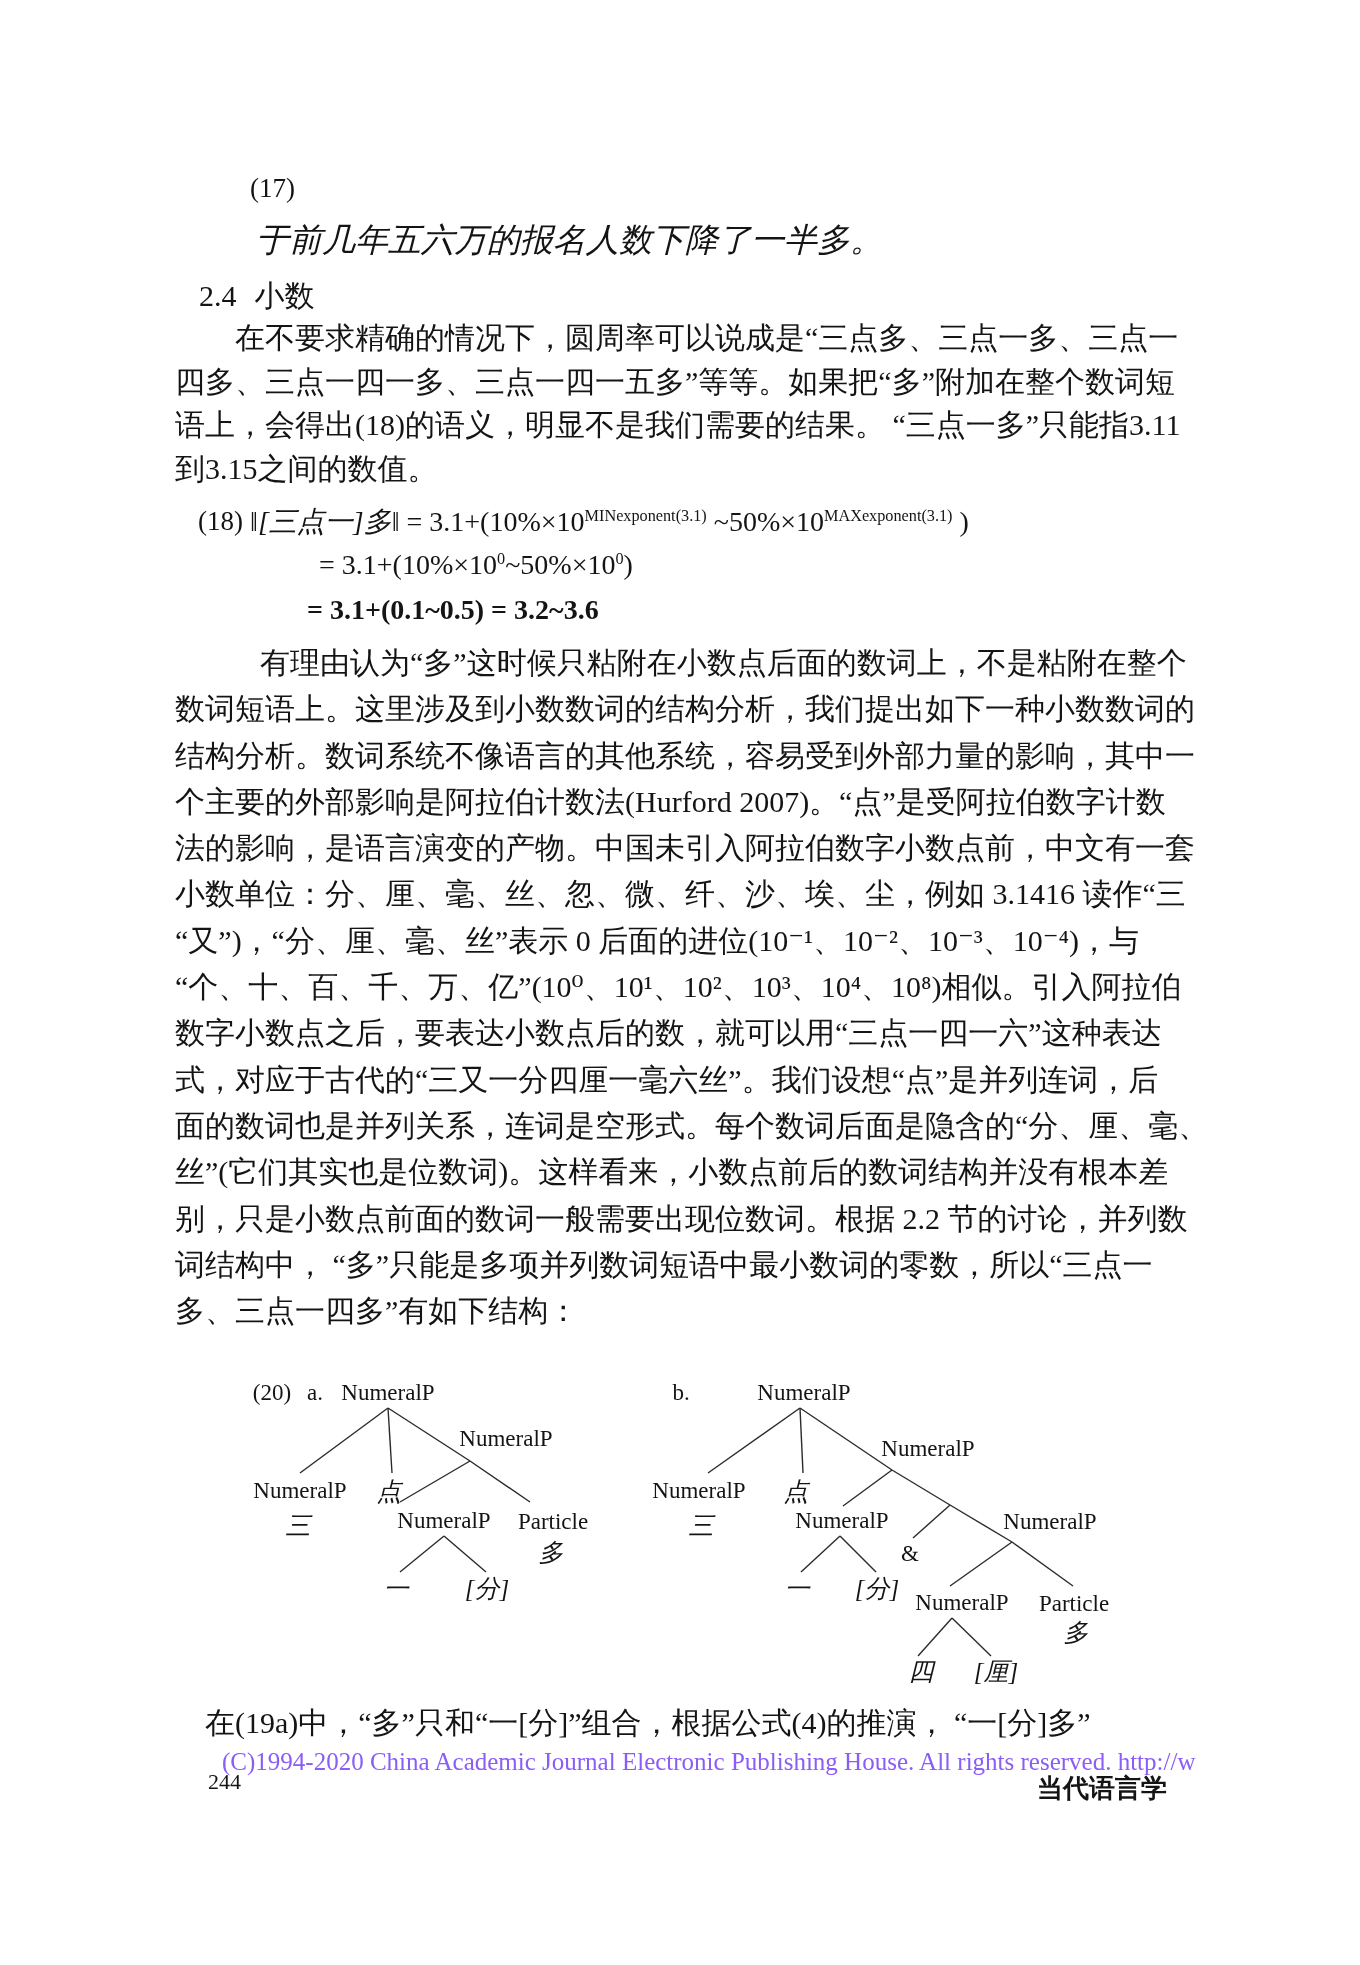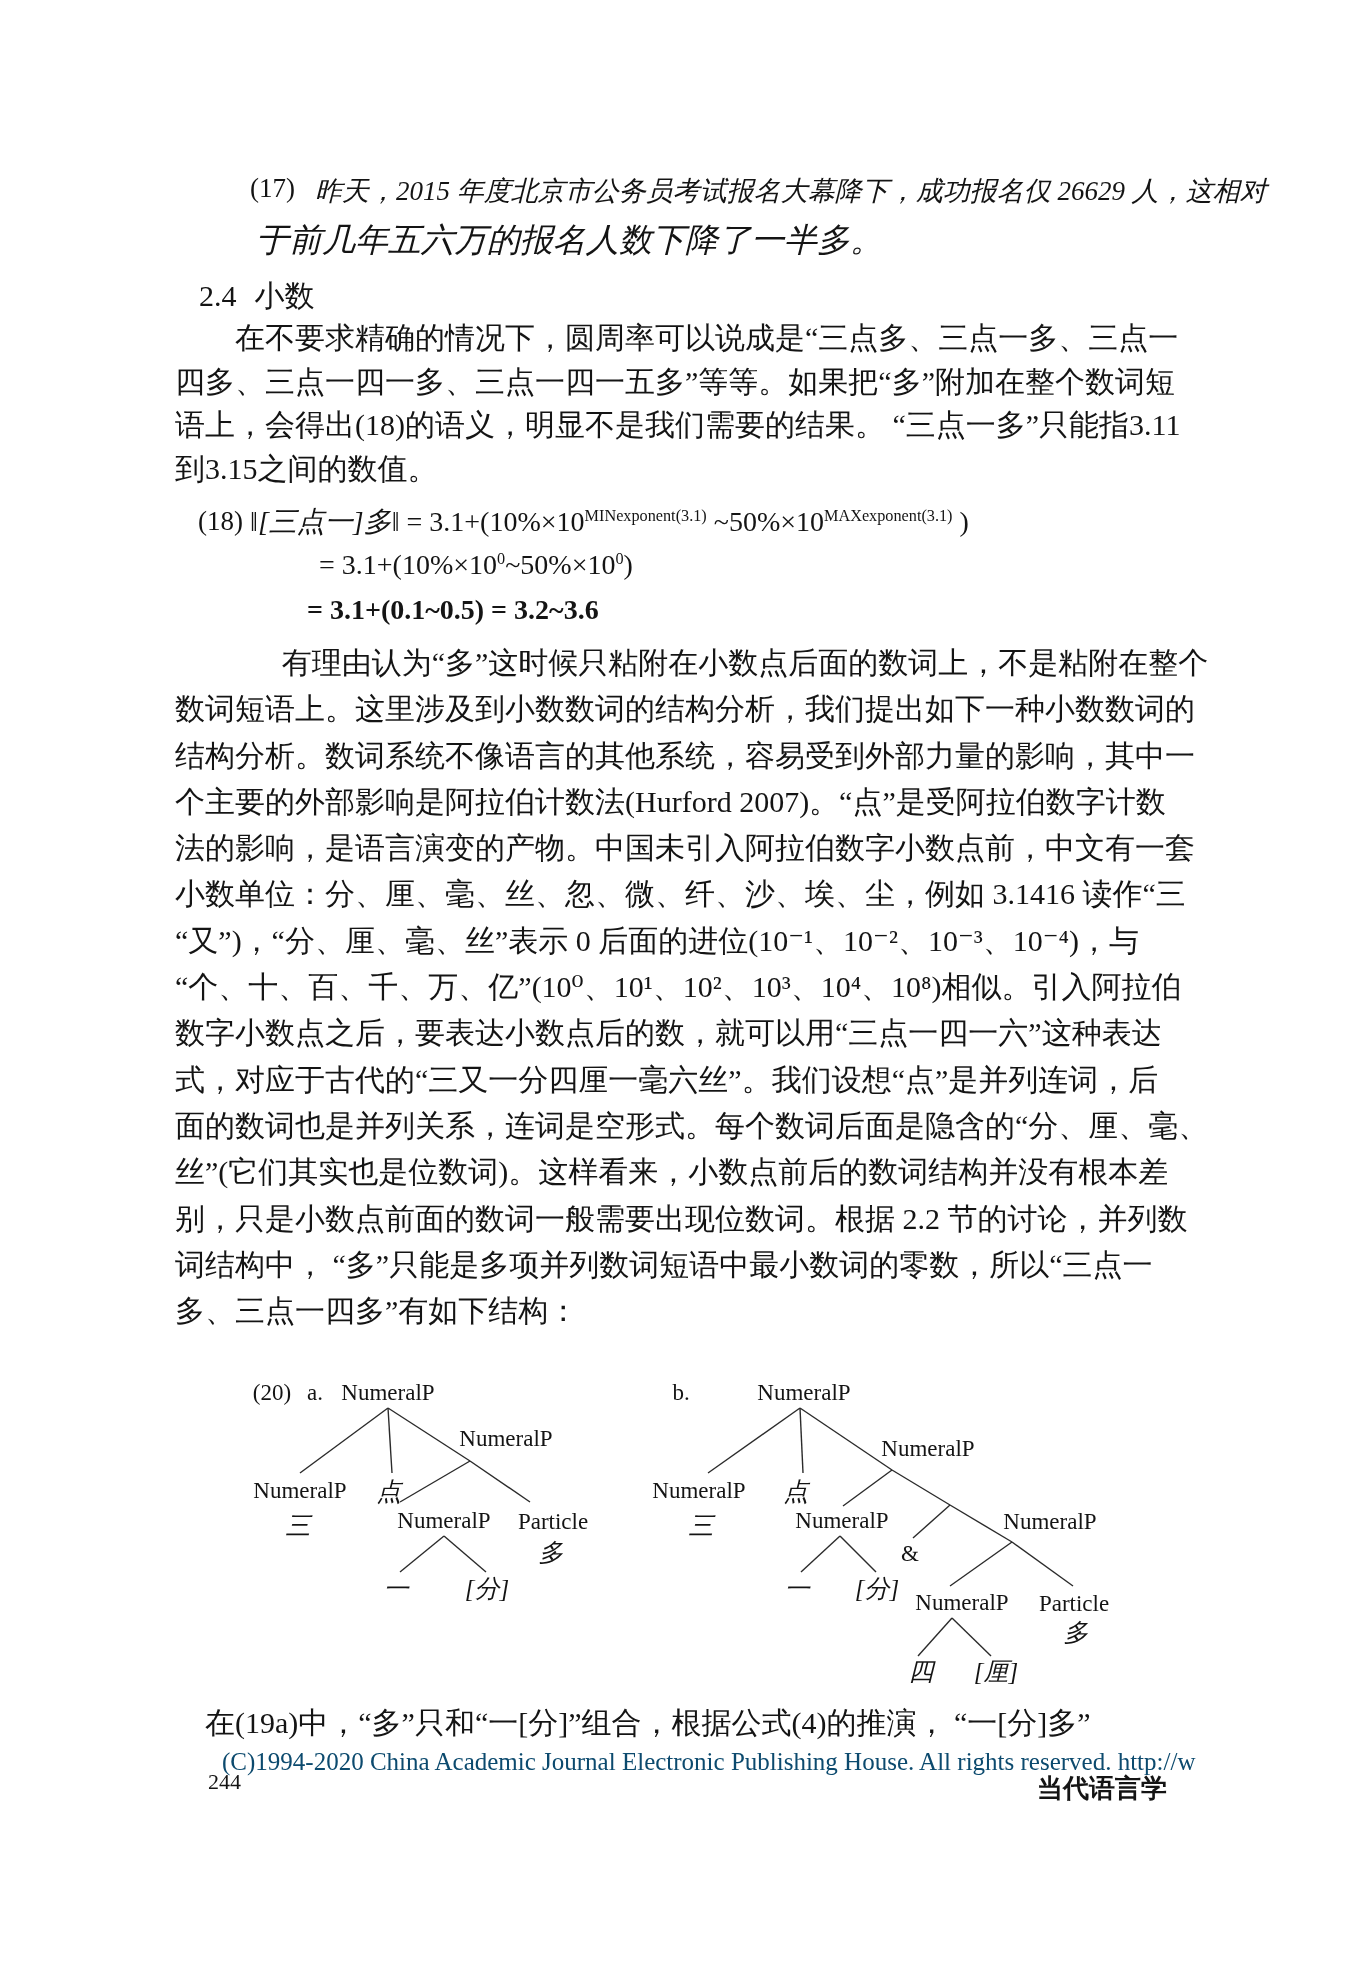--- a/index.html
+++ b/index.html
@@ -23,42 +23,41 @@
   
   .f-label{position:absolute;left:198px;top:506px;font-size:27px;}
   .fline{position:absolute;font-size:28px;white-space:nowrap;}
   .f1{left:250px;top:503px;}
   .f2{left:319px;top:549px;}
   .f3{left:307px;top:594px;font-weight:bold;}
   .sup{font-size:0.58em;vertical-align:super;}
   
   .p2{position:absolute;left:175px;top:640px;font-size:30px;}
   .p2 .pline{line-height:46.3px;white-space:nowrap;}
-  .p2 .indent{text-indent:85px;text-align:right;}
+  .p2 .indent{text-indent:85px;}
   
   .tree-layer{position:absolute;left:0;top:0;width:1360px;height:1965px;pointer-events:none;}
   .tree-layer svg{position:absolute;left:0;top:0;}
   .tnode{position:absolute;transform:translate(-50%,-50%);white-space:nowrap;}
   .tnode.latin{font-size:23px;}
   .tnode.cjk{font-size:25px;font-style:italic;}
   
   .closing{position:absolute;left:205px;top:1703px;font-size:30px;white-space:nowrap;}
   
-  .watermark{position:absolute;left:222px;top:1748px;font-size:25px;color:#0c4a6e;white-space:nowrap;}
+  .watermark{position:absolute;left:222px;top:1748px;font-size:25px;color:#8b5cf6;white-space:nowrap;}
   .pageno{position:absolute;left:208px;top:1769px;font-size:22px;}
   .journal{position:absolute;left:1037px;top:1771px;font-size:26px;font-weight:bold;
            font-family:"Liberation Sans","DejaVu Sans",sans-serif;}
 </style>
 </head>
 <body>
 
 <div class="page">
 
   <span class="ex-label">(17)</span>
-  <div class="ex-line1 kai">昨天，2015 年度北京市公务员考试报名大幕降下，成功报名仅 26629 人，这相对</div>
   <div class="ex-line2 kai">于前几年五六万的报名人数下降了一半多。</div>
 
   <div class="heading">
     <span>2.4</span><span class="sec-title">小数</span>
   </div>
 
   <div class="p1">
     <div class="pline indent">在不要求精确的情况下，圆周率可以说成是“三点多、三点一多、三点一</div>
     <div class="pline">四多、三点一四一多、三点一四一五多”等等。如果把“多”附加在整个数词短</div>
     <div class="pline">语上，会得出(18)的语义，明显不是我们需要的结果。 “三点一多”只能指3.11</div>

